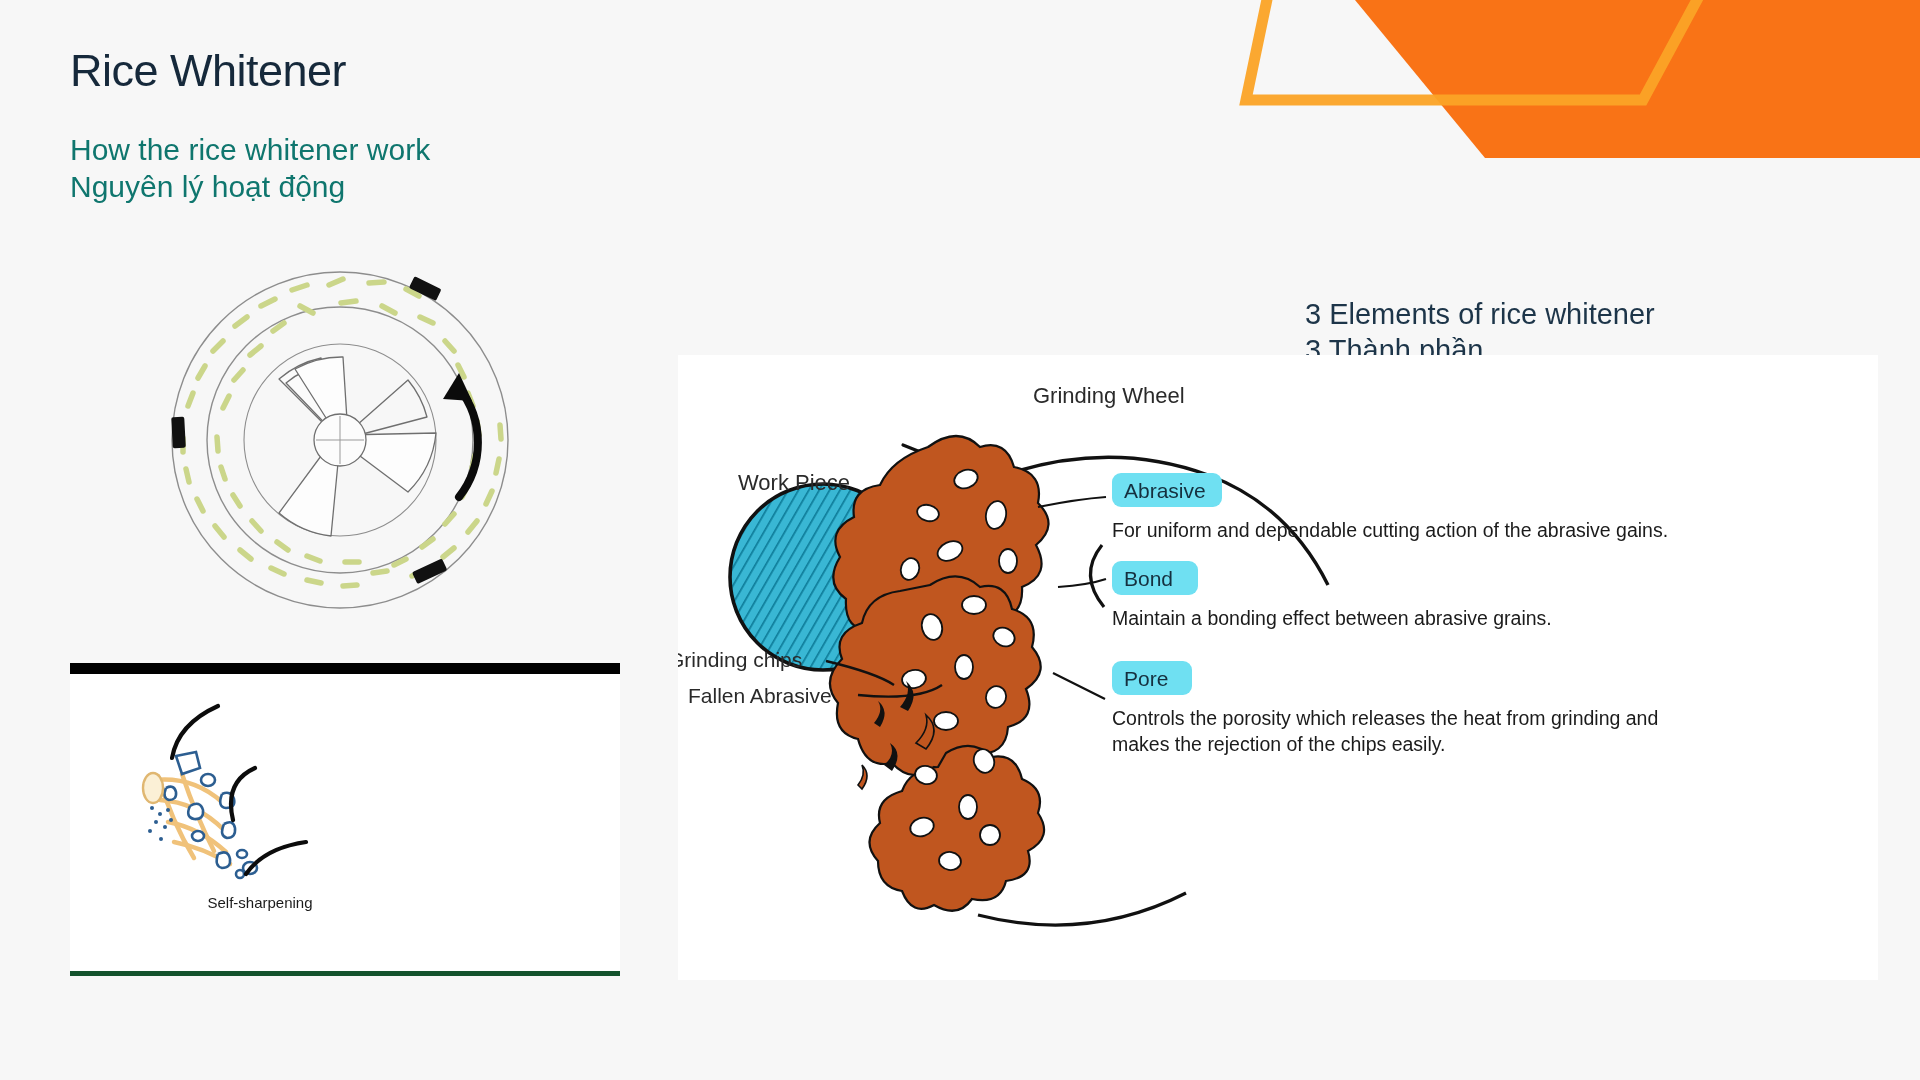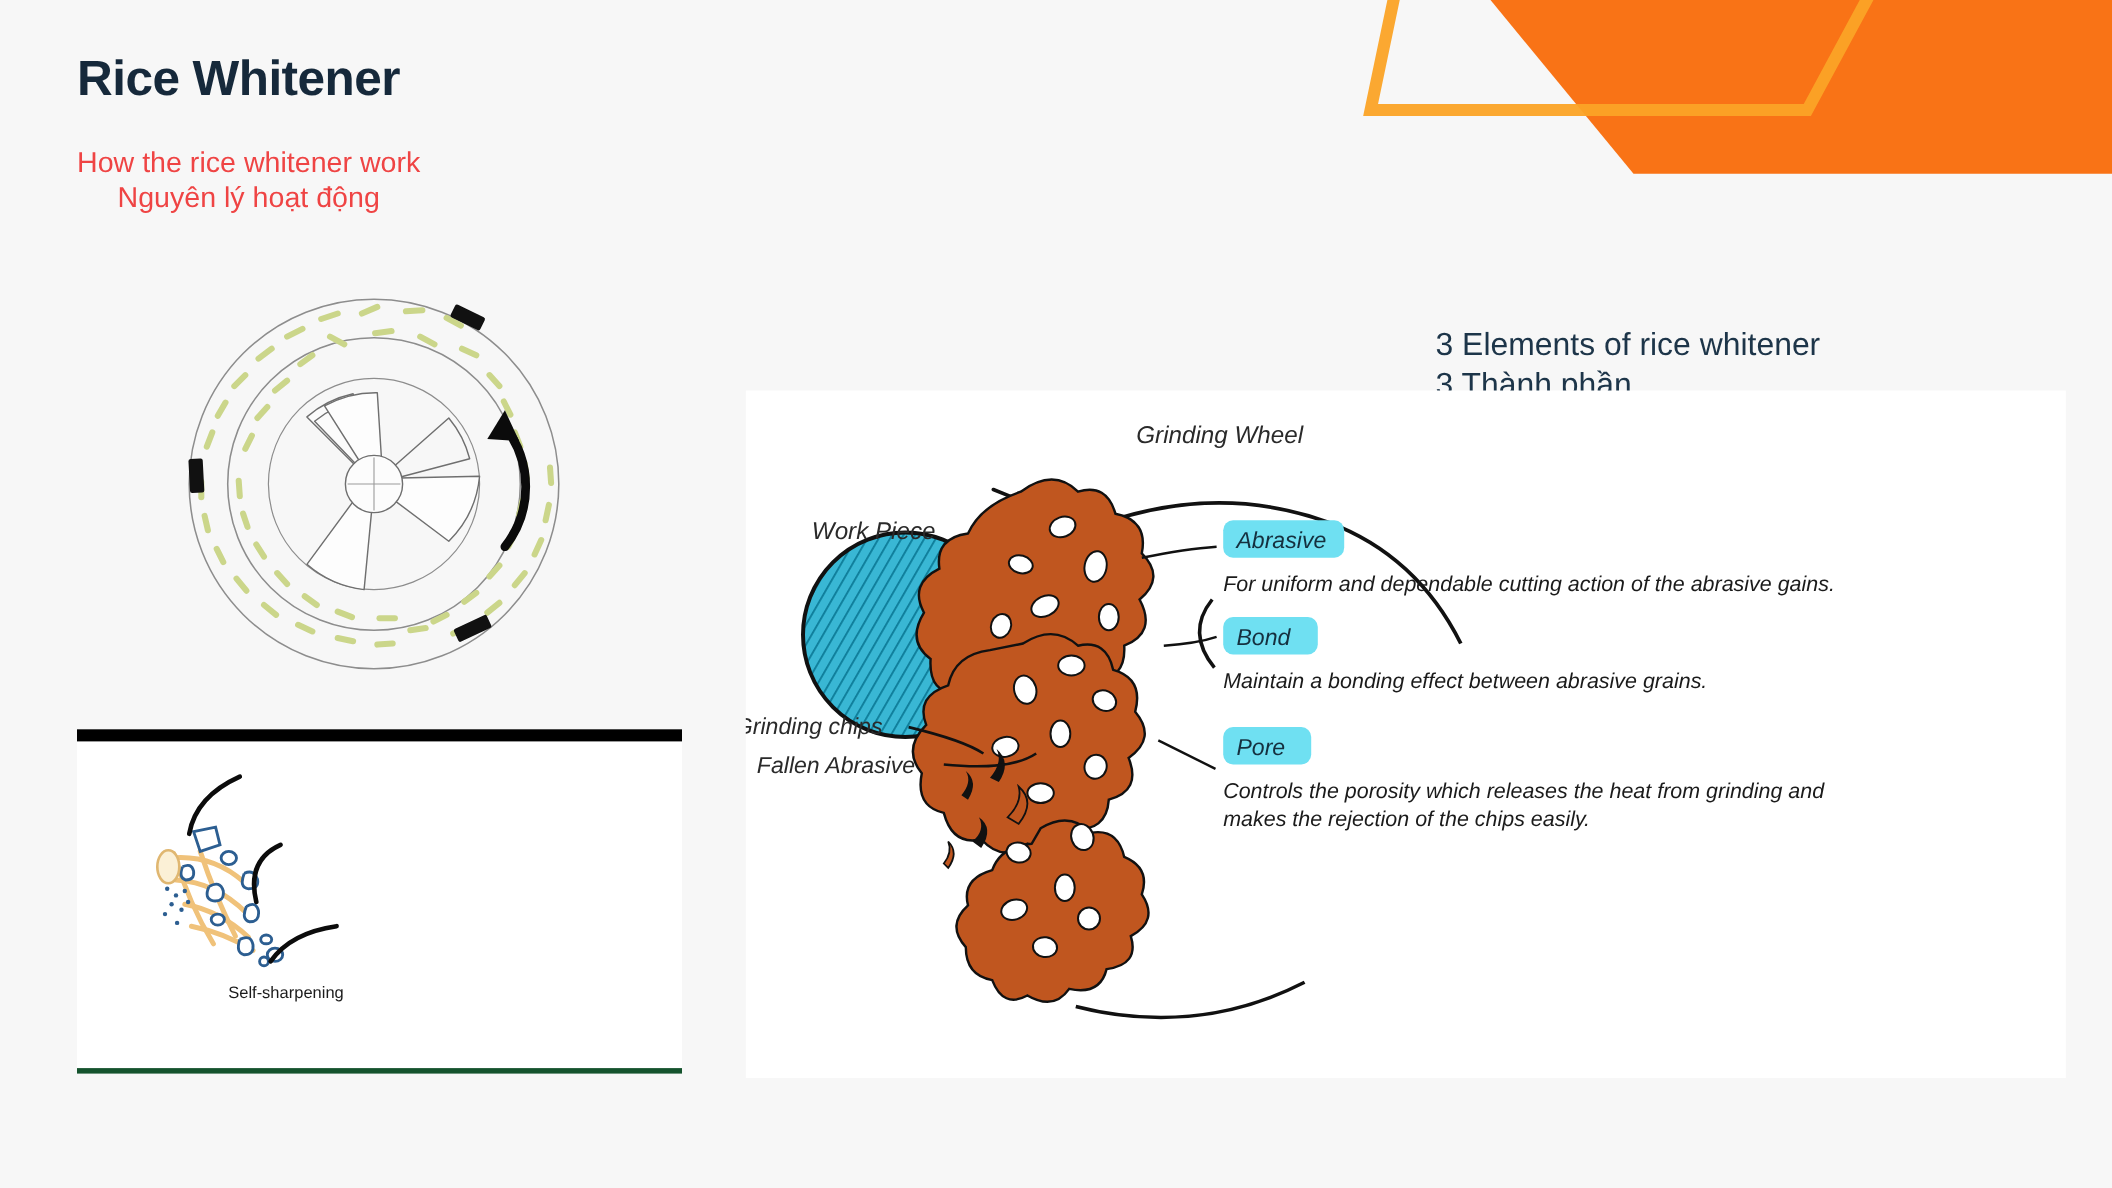--- a/index.html
+++ b/index.html
@@ -24,34 +24,33 @@
     height: 210px;
     pointer-events: none;
   }
 
   
   #title {
     position: absolute;
     left: 70px;
     top: 48px;
     font-size: 45px;
-    font-weight: bold;
+    font-weight: normal;
     color: #16293b;
     letter-spacing: -0.5px;
     line-height: 1;
   }
   #subtitle {
     position: absolute;
     left: 70px;
     top: 132px;
-    font-size: 26px;
-    color: #ef4444;
+    font-size: 30px;
+    color: #0f766e;
     line-height: 1.23;
     white-space: pre-line;
-    text-align: center;
   }
   #section-heading {
     position: absolute;
     left: 1305px;
     top: 272px;
     font-size: 29px;
     color: #1d3549;
     line-height: 1.25;
     white-space: pre-line;
     margin-top: 24px;
@@ -96,21 +95,20 @@
   }
 
   
   #wheel-panel {
     position: absolute;
     left: 678px;
     top: 355px;
     width: 1200px;
     height: 625px;
     background: #ffffff;
-    font-style: italic;
   }
   #wheel-svg {
     position: absolute;
     left: 0;
     top: 0;
     width: 1200px;
     height: 625px;
   }
 
   .fig-label {

